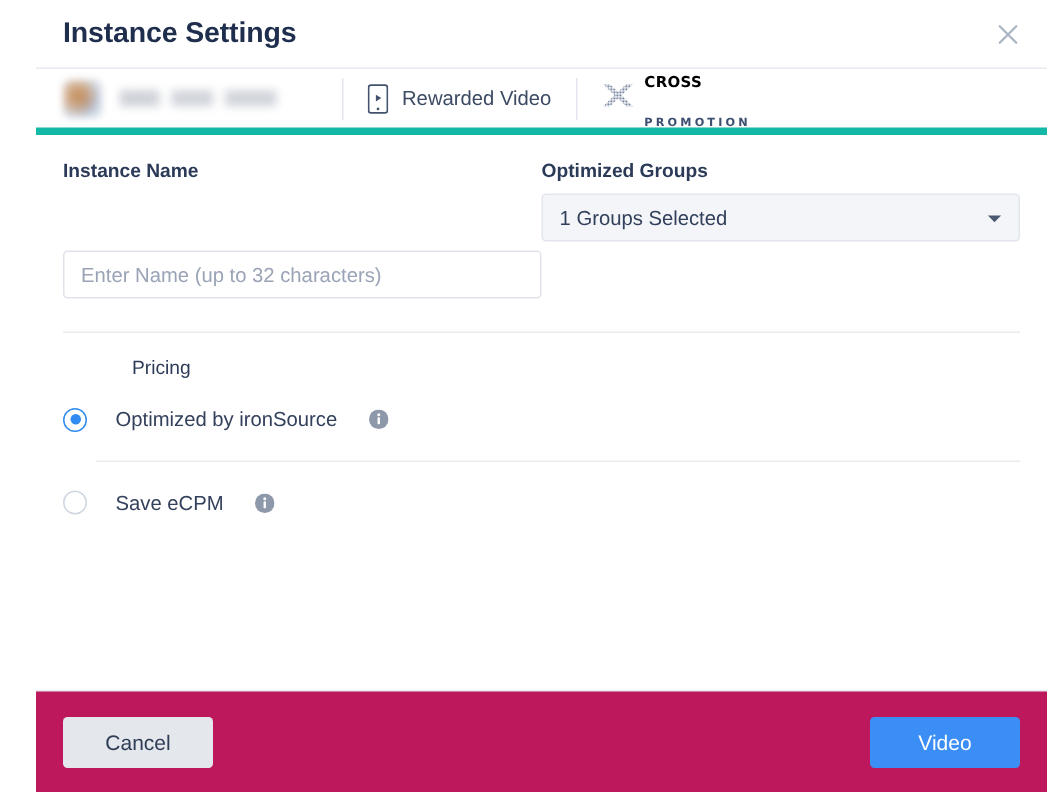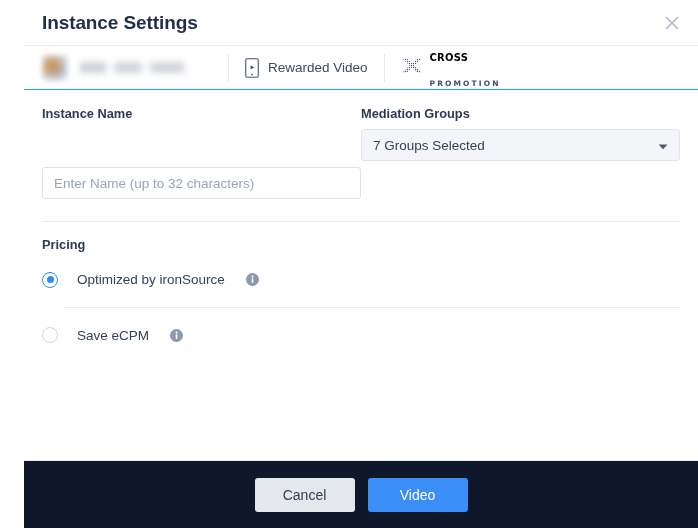--- a/index.html
+++ b/index.html
@@ -55,21 +55,21 @@
   }
   .close-button svg { display: block; }
 
   
   .app-bar {
     flex: 0 0 45px;
     height: 45px;
     display: flex;
     align-items: center;
     border-top: 1px solid #e7eaef;
-    border-bottom: 1px solid #14b8a6;
+    border-bottom: 5px solid #14b8a6;
     padding: 0 18px;
     box-sizing: border-box;
   }
   .app-identity {
     display: flex;
     align-items: center;
     height: 32px;
     padding-right: 16px;
     min-width: 170px;
   }
@@ -210,23 +210,24 @@
     margin-top: 22px;
   }
   .divider-indent {
     height: 1px;
     background: #e8ebf0;
     margin-left: 22px;
   }
 
   .section-title {
     font-size: 12.8px;
-    font-weight: bold;
+    font-weight: normal;
     color: #2b3a57;
     margin-top: 15px;
+    margin-left: 46px;
   }
 
   .radio-row {
     display: flex;
     align-items: center;
     height: 55px;
     gap: 19px;
   }
   .radio-row.second { height: 54px; }
 
@@ -256,25 +257,25 @@
   .radio-label {
     font-size: 13.5px;
     color: #34415c;
   }
   .info-icon { display: block; margin-left: 2px; cursor: pointer; }
 
   
   .modal-footer {
     flex: 0 0 68px;
     height: 68px;
-    background: #0f172a;
+    background: #be185d;
     border-top: 1px solid #e8ebf0;
     display: flex;
     align-items: center;
-    justify-content: center;
+    justify-content: space-between;
     gap: 13px;
     padding: 0 18px;
     box-sizing: border-box;
     margin-top: 28px;
   }
   .btn {
     height: 34px;
     border-radius: 3px;
     border: none;
     font-size: 14px;
@@ -344,23 +345,23 @@
   </div>
 
   <div class="modal-body">
 
     <div class="field-row">
       <div class="field-col">
         <label class="field-label">Instance Name</label>
         <input class="text-input" type="text" placeholder="Enter Name (up to 32 characters)" style="">
       </div>
       <div class="field-col">
-        <label class="field-label">Mediation Groups</label>
+        <label class="field-label">Optimized Groups</label>
         <div class="select-box">
-          <span class="select-value">7 Groups Selected</span>
+          <span class="select-value">1 Groups Selected</span>
           <span class="caret">
             <svg width="10" height="6" viewBox="0 0 10 6" aria-hidden="true">
               <path d="M0.6 0.6 L5 5.2 L9.4 0.6 Z" fill="#4a5870"></path>
             </svg>
           </span>
         </div>
       </div>
     </div>
 
     <div class="divider"></div>

